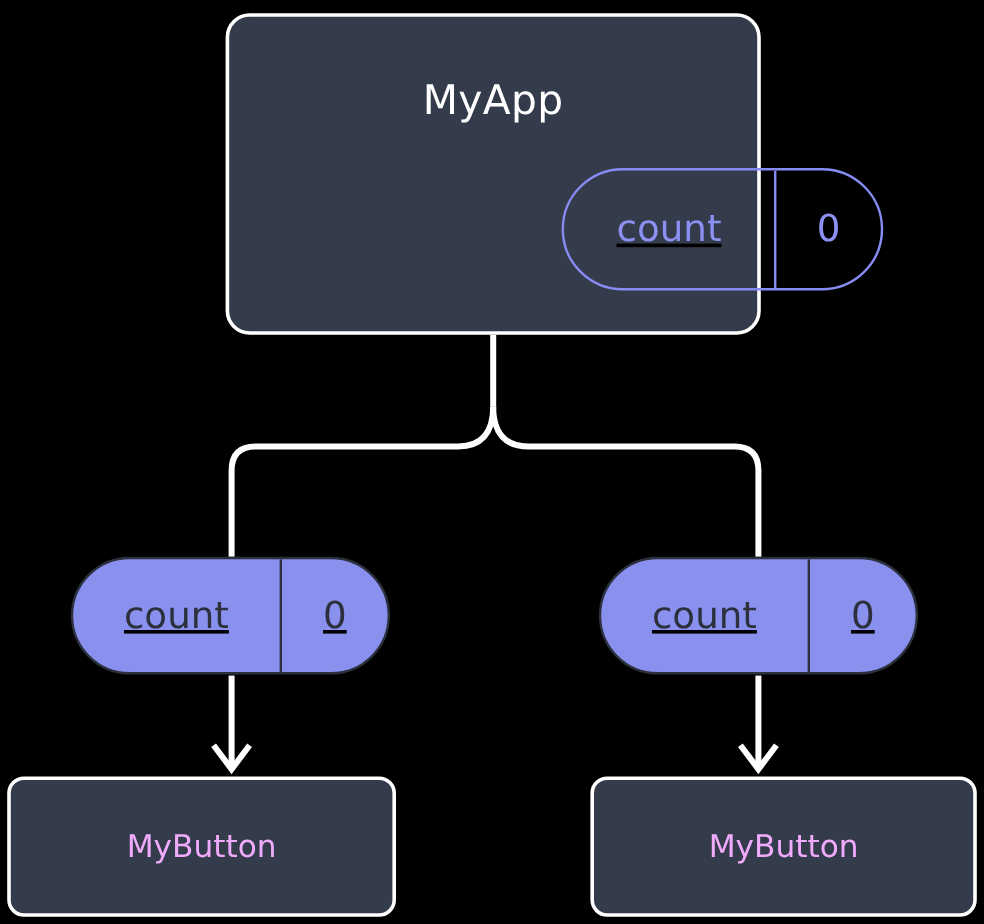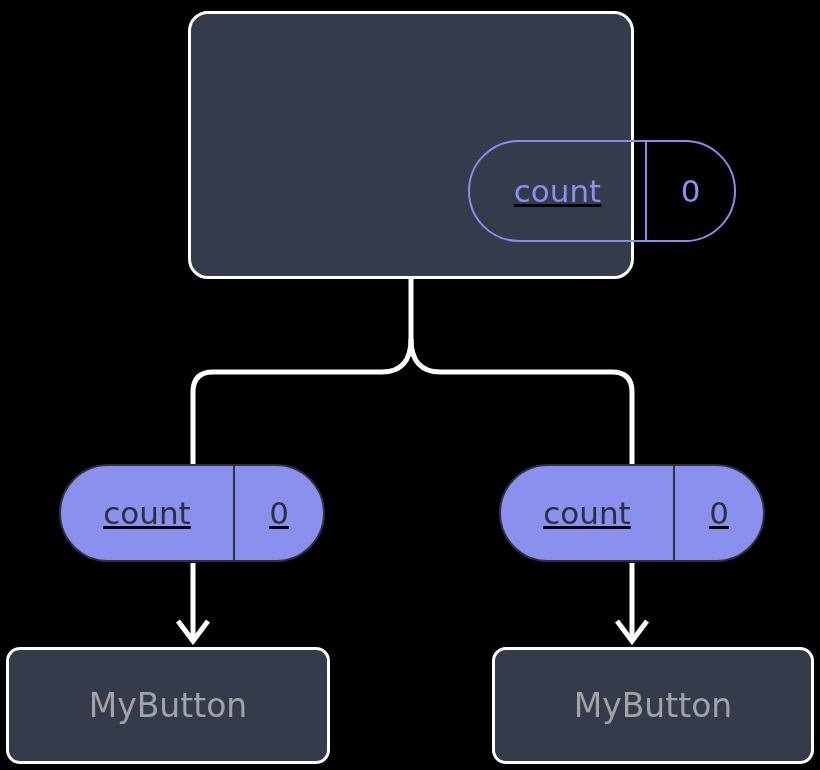--- a/index.html
+++ b/index.html
@@ -75,22 +75,22 @@
     width: 324px;
     height: 117px;
   }
   #leaf-box-right {
     left: 492px;
     top: 647px;
     width: 322px;
     height: 117px;
   }
   .leaf-label {
-    color: #a3a3a3;
-    font-size: 33px;
+    color: #f0abfc;
+    font-size: 26px;
     line-height: 1;
     white-space: nowrap;
   }
 
   
   .pill {
     position: absolute;
     box-sizing: border-box;
     display: flex;
     align-items: stretch;
@@ -162,20 +162,21 @@
     <path d="M411,339 C411,362 422,372 440,372 L612,372 Q632,372 632,392 L632,464" fill="none" stroke="#ffffff" stroke-width="5" stroke-linecap="butt"></path>
 
     <path d="M193,563 L193,641" fill="none" stroke="#ffffff" stroke-width="5"></path>
     <path d="M178,621 L193,641 L208,621" fill="none" stroke="#ffffff" stroke-width="5" stroke-linejoin="miter" stroke-linecap="butt"></path>
 
     <path d="M632,563 L632,641" fill="none" stroke="#ffffff" stroke-width="5"></path>
     <path d="M617,621 L632,641 L647,621" fill="none" stroke="#ffffff" stroke-width="5" stroke-linejoin="miter" stroke-linecap="butt"></path>
   </svg>
 
   <div id="root-box" class="comp-box">
+    <div class="comp-title">MyApp</div>
 
     <div id="root-pill" class="pill">
       <div class="pill-key">count</div>
       <div class="pill-val">0</div>
     </div>
   </div>
 
   <div id="pill-left" class="pill pill-filled">
     <div class="pill-key">count</div>
     <div class="pill-val">0</div>

